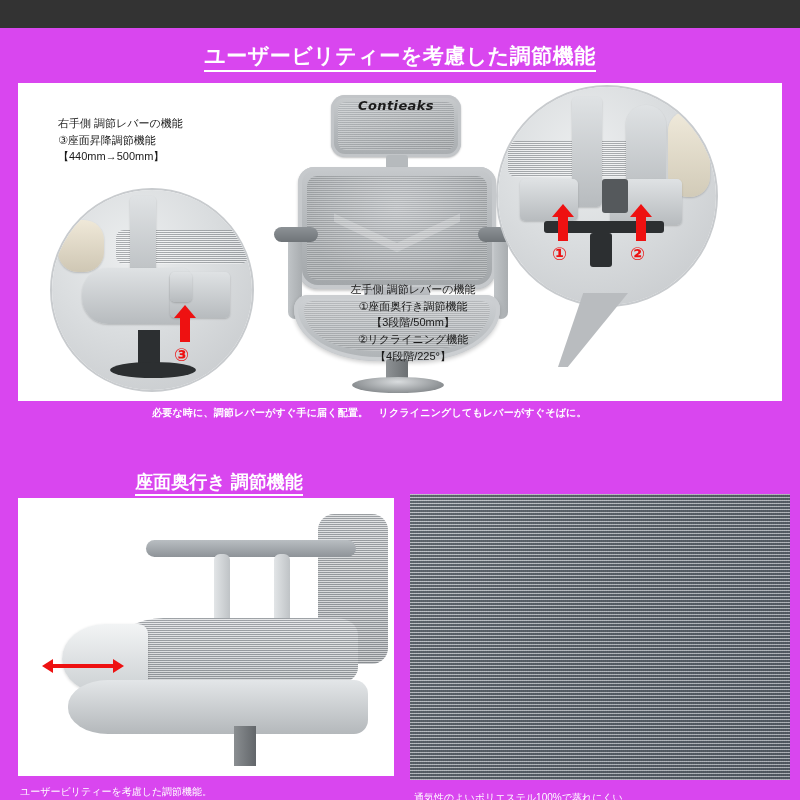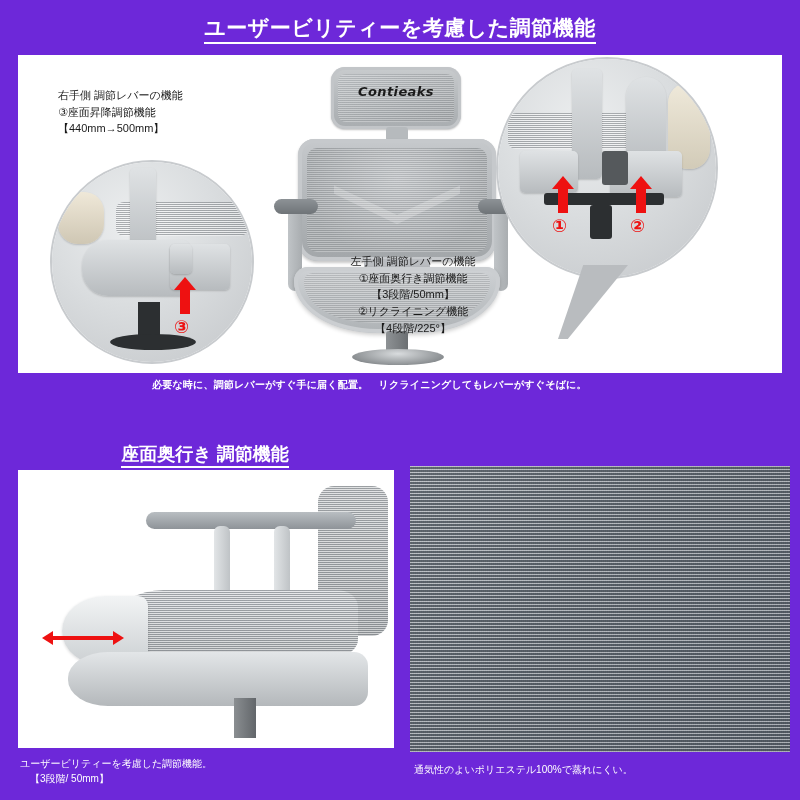--- a/index.html
+++ b/index.html
@@ -11,21 +11,22 @@
     width: 800px;
     height: 800px;
     overflow: hidden;
     font-family: "Liberation Sans", "DejaVu Sans", sans-serif;
     color: #ffffff;
     position: relative;
   }
   .page {
     position: absolute;
     inset: 0;
-    background: #6d28d9;
+    background: #d946ef;
+    margin-top: 28px;
   }
 
   
   .main-title {
     position: absolute;
     left: 0;
     top: 14px;
     width: 800px;
     text-align: center;
     font-size: 21px;
@@ -43,21 +44,21 @@
     top: 442px;
     font-size: 18px;
     font-weight: bold;
     color: #ffffff;
     text-align: center;
   }
   .sec-title span.tt {
     border-bottom: 2px solid #ffffff;
     padding-bottom: 2px;
   }
-  #sec-title-left  { left: 10px;  width: 390px; }
+  #sec-title-left  { left: 24px;  width: 390px; }
   #sec-title-right { left: 410px; width: 390px; }
 
   
   .panel-top {
     position: absolute;
     left: 18px;
     top: 55px;
     width: 764px;
     height: 318px;
     background: #ffffff;
@@ -122,21 +123,21 @@
   }
   .headrest .mesh {
     position: absolute; inset: 7px;
     border-radius: 8px;
     background:
       repeating-linear-gradient(0deg, rgba(255,255,255,.30) 0 1px, rgba(0,0,0,.06) 1px 2px),
       linear-gradient(160deg,#bfc3c6,#9ea2a5);
   }
   .brand {
     position: absolute;
-    left: 0; right: 0; top: 17px;
+    left: 0; right: 0; top: 3px;
     text-align: center;
     font-family: "DejaVu Sans", sans-serif;
     font-style: italic;
     font-weight: bold;
     font-size: 13px;
     color: #1b1b1b;
     letter-spacing: .4px;
   }
   .hr-stem {
     position: absolute;

